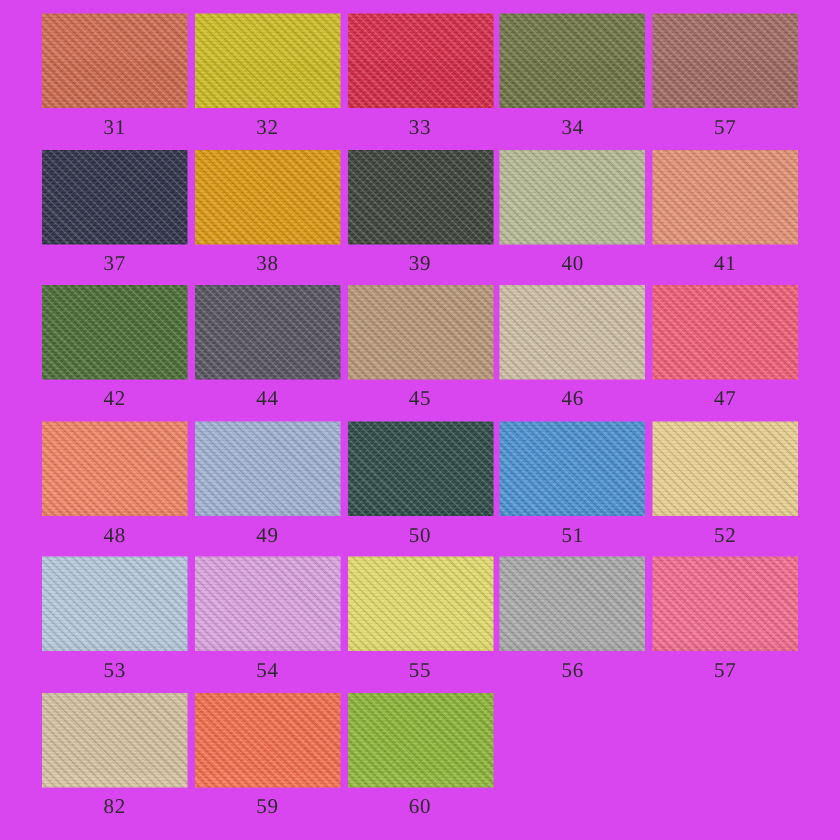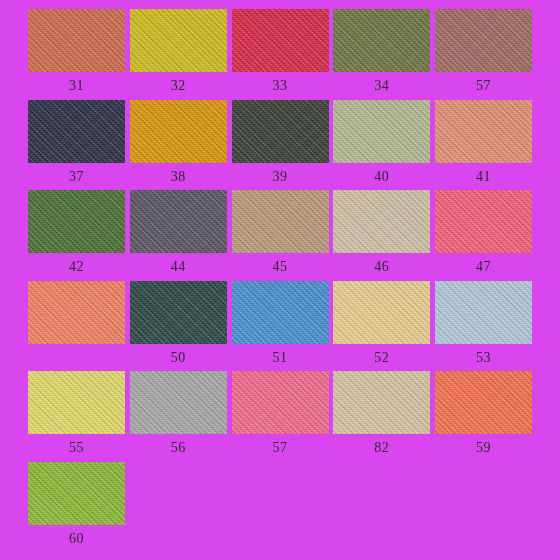--- a/index.html
+++ b/index.html
@@ -157,38 +157,47 @@
       <div class="swatch-cell">
         <div class="swatch-chip" style="background-color: rgb(207, 192, 166);"></div>
         <div class="swatch-label">46</div>
       </div>
       <div class="swatch-cell">
         <div class="swatch-chip" style="background-color: rgb(242, 96, 122);"></div>
         <div class="swatch-label">47</div>
       </div>
       <div class="swatch-cell">
         <div class="swatch-chip" style="background-color: rgb(237, 130, 99);"></div>
+        <div class="swatch-label">48</div>
+      </div>
+      <div class="swatch-cell">
+        <div class="swatch-chip" style="background-color: rgb(159, 175, 208);"></div>
+        <div class="swatch-label">49</div>
       </div>
       <div class="swatch-cell">
         <div class="swatch-chip" style="background-color: rgb(45, 74, 70);"></div>
         <div class="swatch-label">50</div>
       </div>
       <div class="swatch-cell">
         <div class="swatch-chip" style="background-color: rgb(74, 143, 207);"></div>
         <div class="swatch-label">51</div>
       </div>
       <div class="swatch-cell">
         <div class="swatch-chip" style="background-color: rgb(230, 204, 143);"></div>
         <div class="swatch-label">52</div>
       </div>
       <div class="swatch-cell">
         <div class="swatch-chip" style="background-color: rgb(178, 198, 216);"></div>
         <div class="swatch-label">53</div>
       </div>
       <div class="swatch-cell">
+        <div class="swatch-chip" style="background-color: rgb(217, 160, 219);"></div>
+        <div class="swatch-label">54</div>
+      </div>
+      <div class="swatch-cell">
         <div class="swatch-chip" style="background-color: rgb(223, 216, 106);"></div>
         <div class="swatch-label">55</div>
       </div>
       <div class="swatch-cell">
         <div class="swatch-chip" style="background-color: rgb(167, 167, 167);"></div>
         <div class="swatch-label">56</div>
       </div>
       <div class="swatch-cell">
         <div class="swatch-chip" style="background-color: rgb(240, 106, 140);"></div>
         <div class="swatch-label">57</div>

